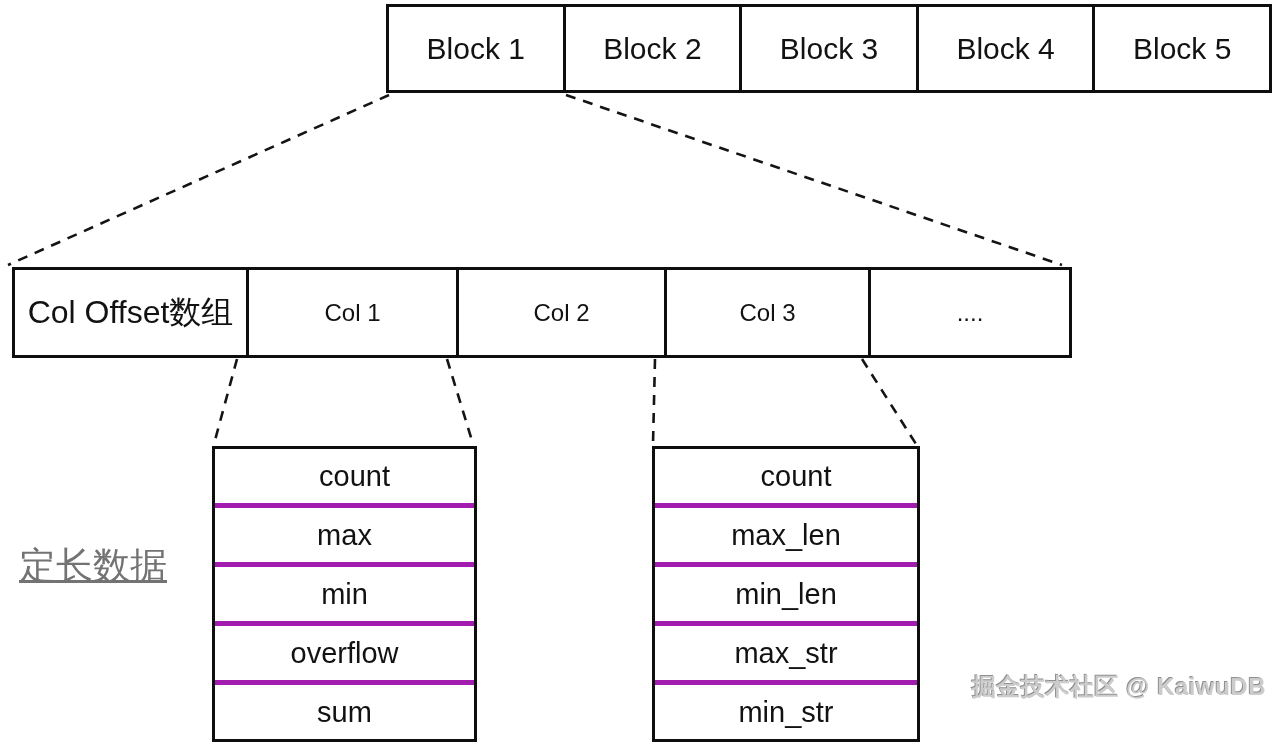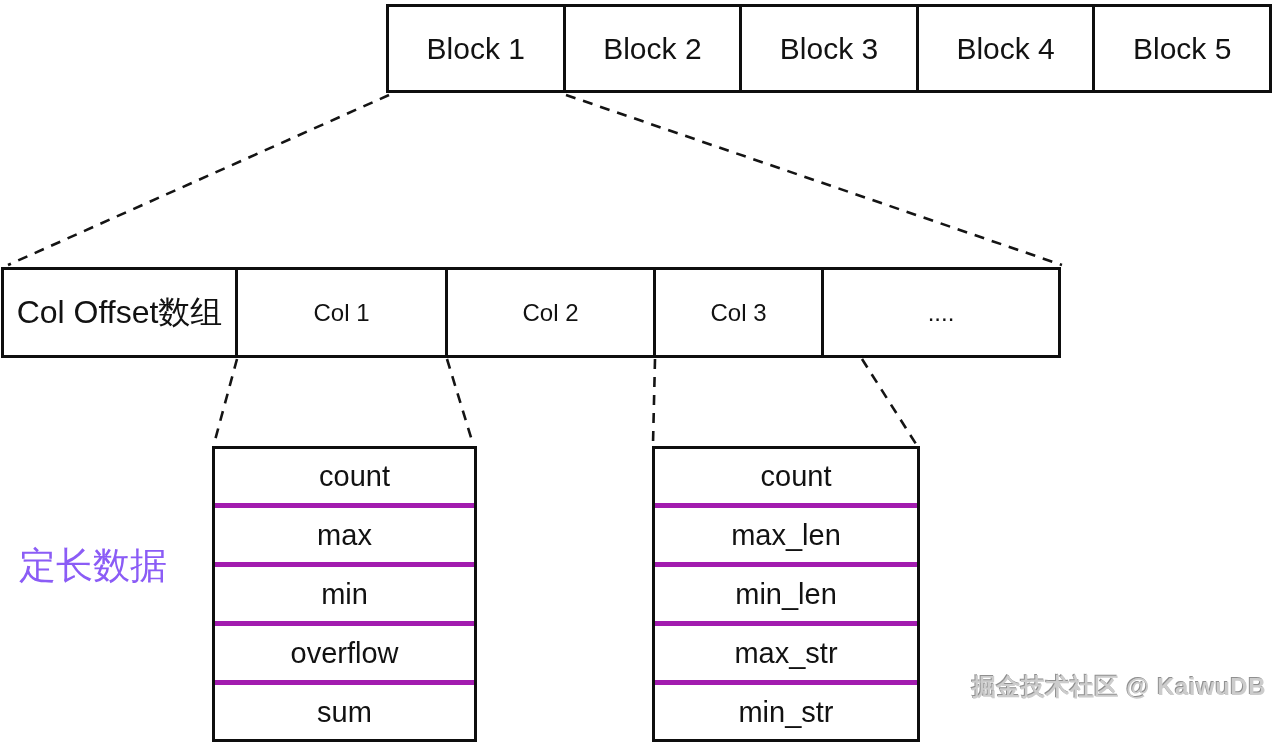--- a/index.html
+++ b/index.html
@@ -23,49 +23,50 @@
   .block-row{left:386px;top:4px;width:886px;height:89px;}
   .block-row .cell{
     flex:1;
     display:flex;align-items:center;justify-content:center;
     font-size:30px;
     border-left:3px solid #0e0e0e;
     text-align:right;
   }
   .block-row .cell:first-child{border-left:none;}
   
-  .col-row{left:1px;top:267px;width:1060px;height:91px;}
+  .col-row{left:12px;top:267px;width:1060px;height:91px;}
   .col-row .cell{
     display:flex;align-items:center;justify-content:center;
     font-size:24px;
     border-left:3px solid #0e0e0e;
     box-sizing:border-box;
   }
   .col-row .cell.c0{width:231px;border-left:none;font-size:32px;letter-spacing:0;}
   .col-row .cell.c1{width:210px;}
   .col-row .cell.c2{width:208px;}
-  .col-row .cell.c3{width:168px;}
+  .col-row .cell.c3{width:204px;}
   .col-row .cell.c4{flex:1;}
   
   .stats-table{flex-direction:column;}
   .left-table{left:212px;top:446px;width:265px;height:296px;}
   .right-table{left:652px;top:446px;width:268px;height:296px;}
   .stats-table .row{
     flex:1;
     display:flex;align-items:center;justify-content:center;
     font-size:29px;
     border-top:5px solid #a21caf;
   }
   .stats-table .row:first-child{border-top:none;margin-left:20px;}
   
   .side-label{
     position:absolute;
     font-size:37px;
-    color:#8b5cf6;
+    color:#737373;
     white-space:nowrap;
+    text-decoration:underline;
   }
   .left-label{left:19px;top:541px;}
   .right-label{left:971px;top:541px;}
   
   .watermark{
     position:absolute;
     right:14px;top:671px;
     font-size:24px;
     font-weight:bold;
     color:#cccccc;

